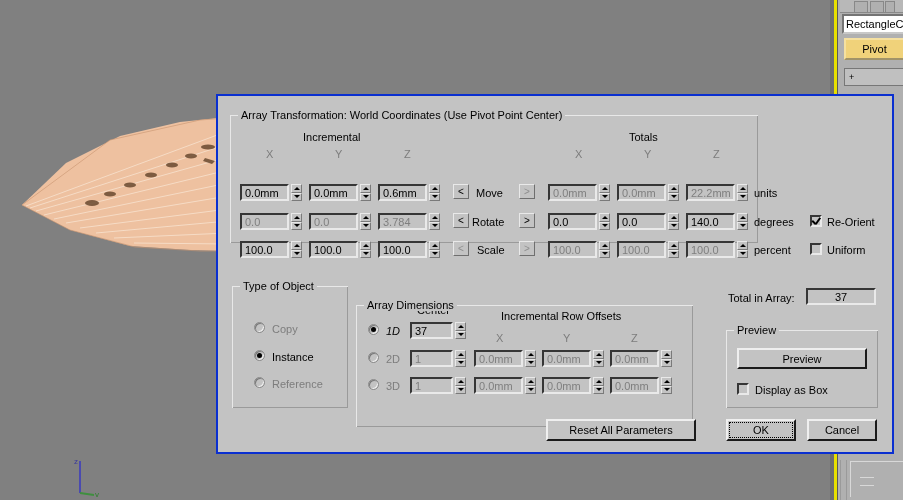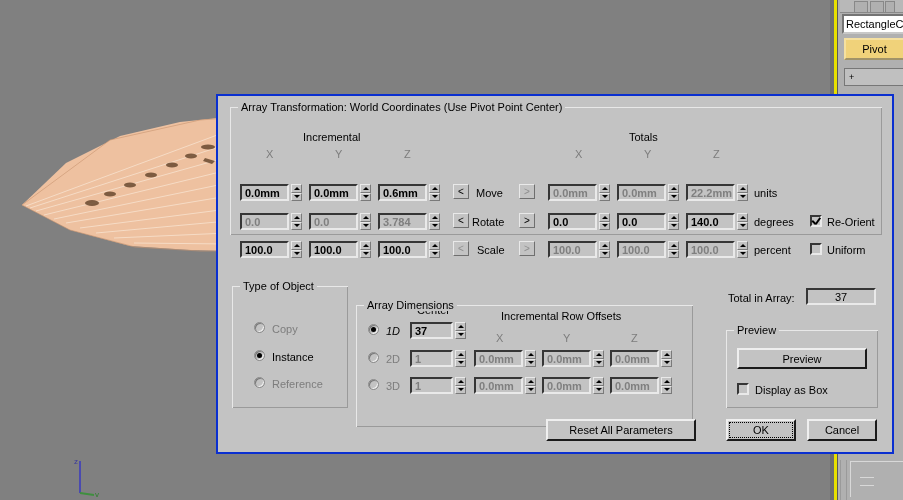--- a/index.html
+++ b/index.html
@@ -65,21 +65,21 @@
 
   .lbl{position:absolute;font-size:11px;color:#000;white-space:nowrap;}
   .lbl.dim{color:#7d7d7d;}
 
   
   .sp{position:absolute;display:flex;align-items:stretch;}
   .sp .fld{
     background:#c3c3c3;border:2px inset #c0c0c0;border-top-color:#8a8a8a;border-left-color:#8a8a8a;
     border-right-color:#e9e9e9;border-bottom-color:#e9e9e9;
     box-sizing:border-box;display:flex;align-items:center;padding-left:3px;
-    font-size:11px;color:#000;overflow:hidden;white-space:nowrap;font-weight:bold;
+    font-size:11px;color:#000;overflow:hidden;white-space:nowrap;
   }
   .sp.dis .fld{color:#7f7f7f;}
   .sp .arrows{width:11px;margin-left:2px;display:flex;flex-direction:column;}
   .sp .arrows div{flex:1;background:#c3c3c3;border:1px solid;
     border-color:#e9e9e9 #7a7a7a #7a7a7a #e9e9e9;
     display:flex;align-items:center;justify-content:center;box-sizing:border-box;}
   .tri{width:0;height:0;border-left:3px solid transparent;border-right:3px solid transparent;}
   .tri.up{border-bottom:3px solid #000;}
   .tri.dn{border-top:3px solid #000;}
   .sp.dis .tri.up{border-bottom-color:#000;}
@@ -196,21 +196,21 @@
   </div>
   <div class="rp-stripe" style="left:10px;top:460px;width:1px;height:40px;"></div>
   <div class="rp-stripe" style="left:16px;top:460px;width:1px;height:40px;"></div>
 </div>
 
 <div id="array-dialog">
 
 
   <div id="dialog-body">
 
-    <div class="group" style="left:12px;top:11px;width:652px;height:128px;">
+    <div class="group" style="left:12px;top:19px;width:528px;height:128px;">
       <span class="group-label">Array Transformation: World Coordinates (Use Pivot Point Center)</span>
     </div>
 
     <span class="lbl" style="left:85px;top:35px;">Incremental</span>
     <span class="lbl" style="left:411px;top:35px;">Totals</span>
 
     <span class="lbl dim" style="left:48px;top:52px;">X</span>
     <span class="lbl dim" style="left:117px;top:52px;">Y</span>
     <span class="lbl dim" style="left:186px;top:52px;">Z</span>
 

